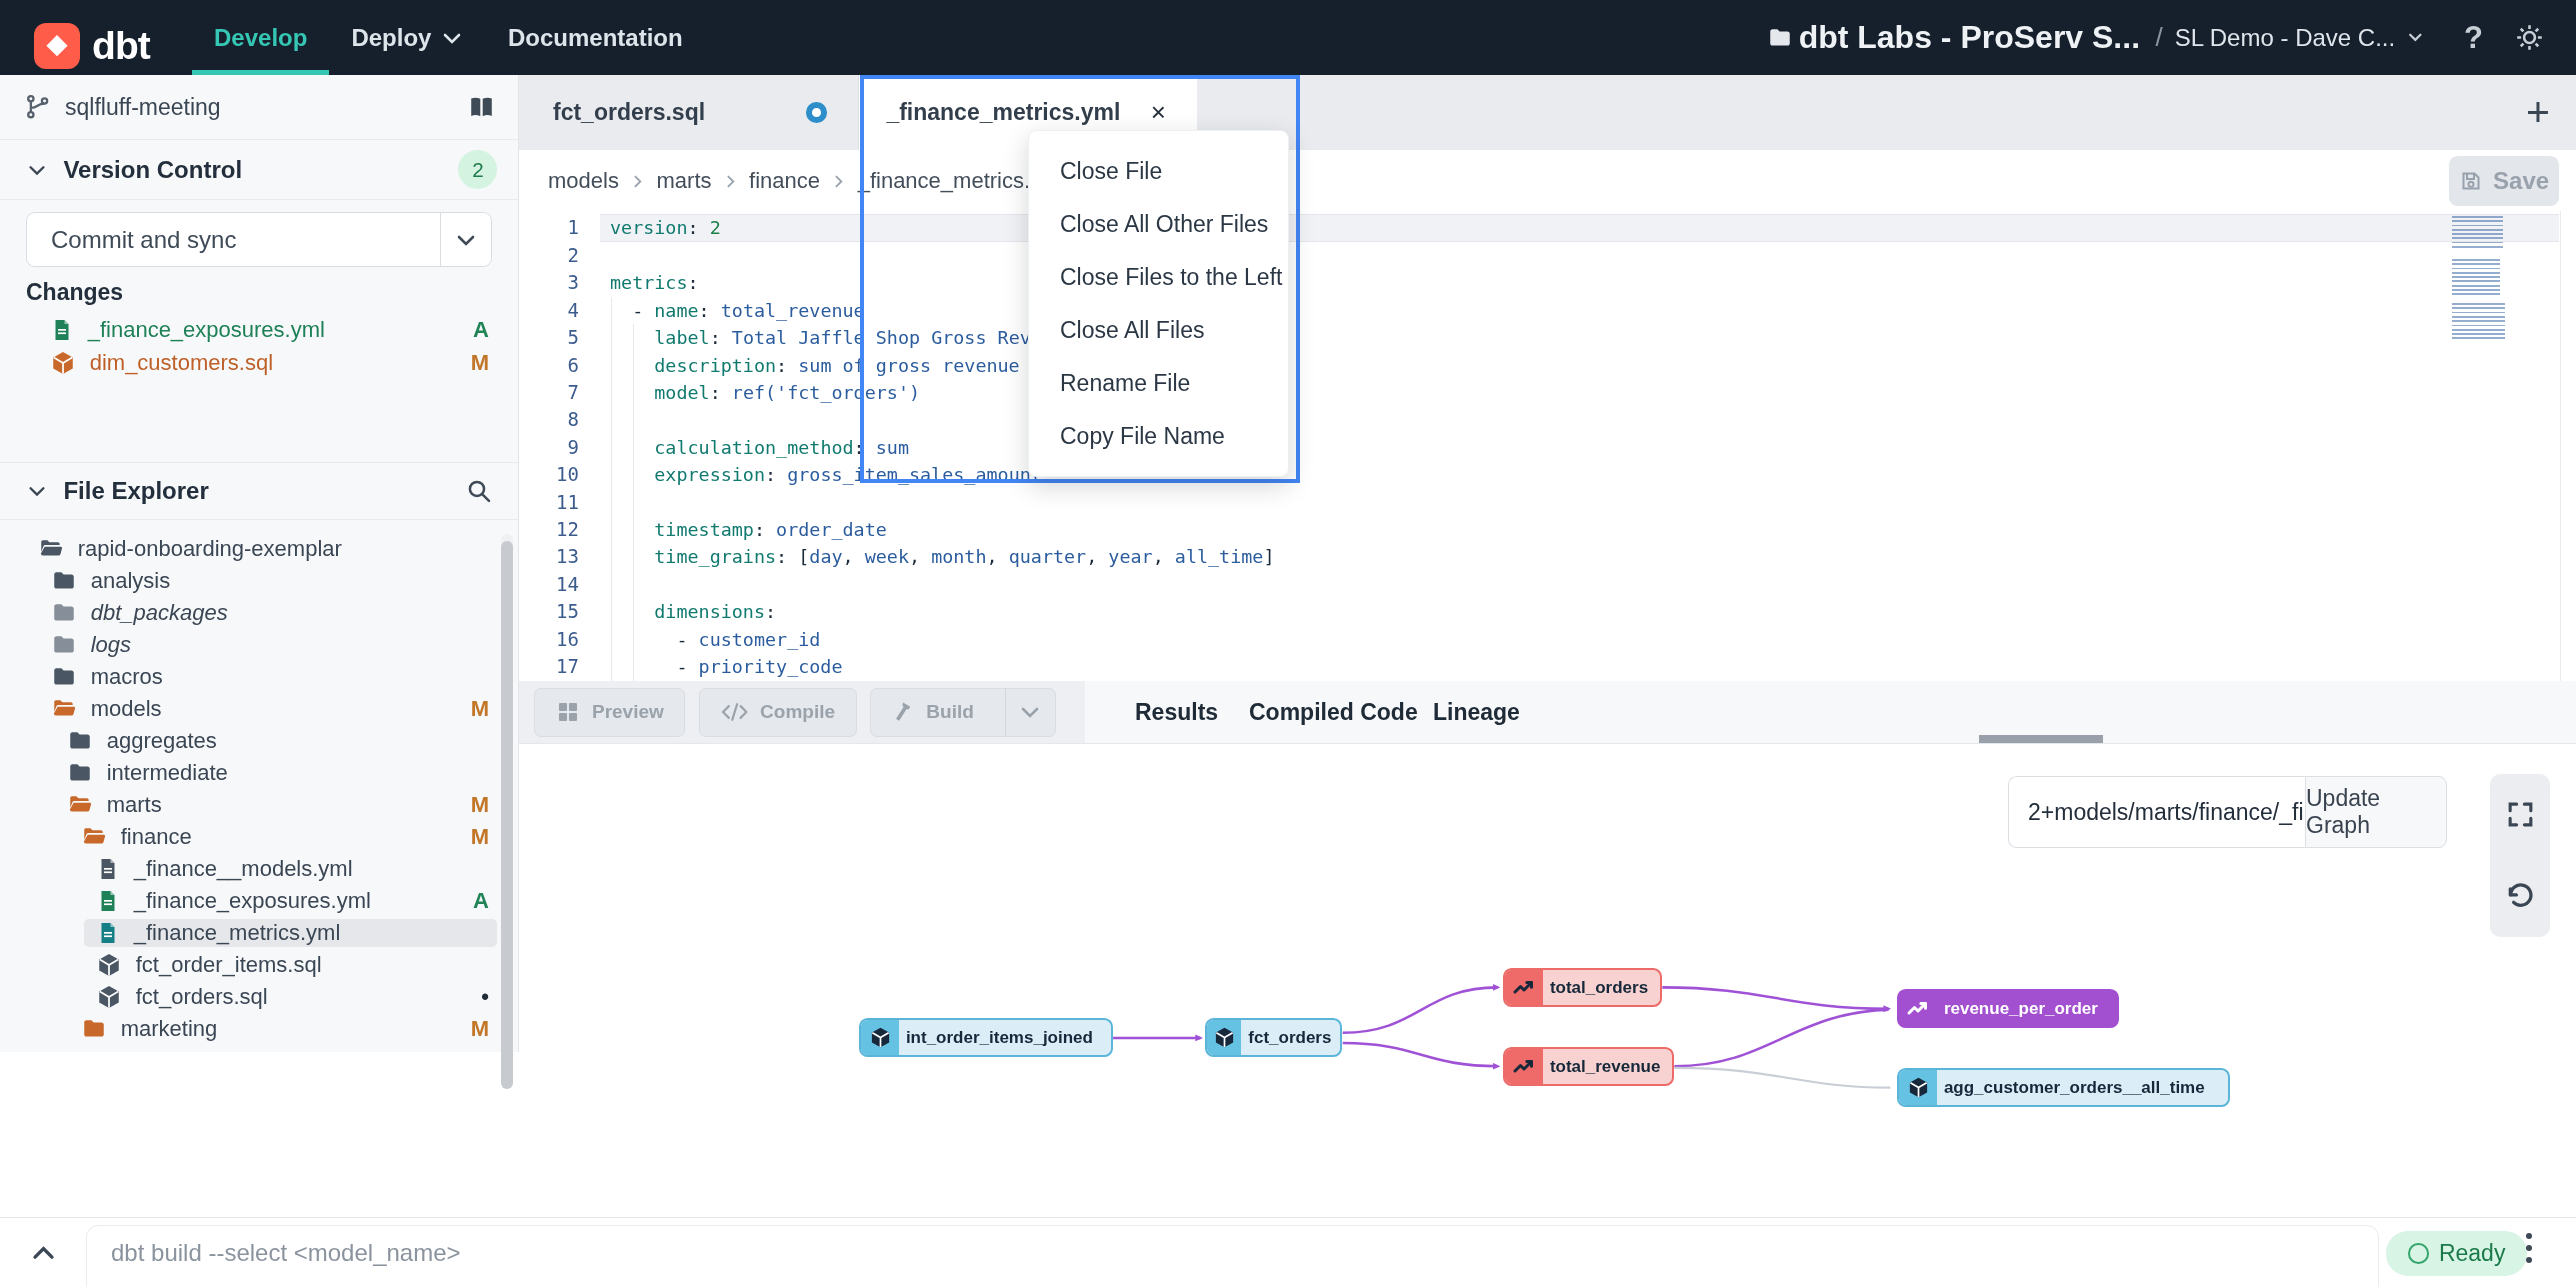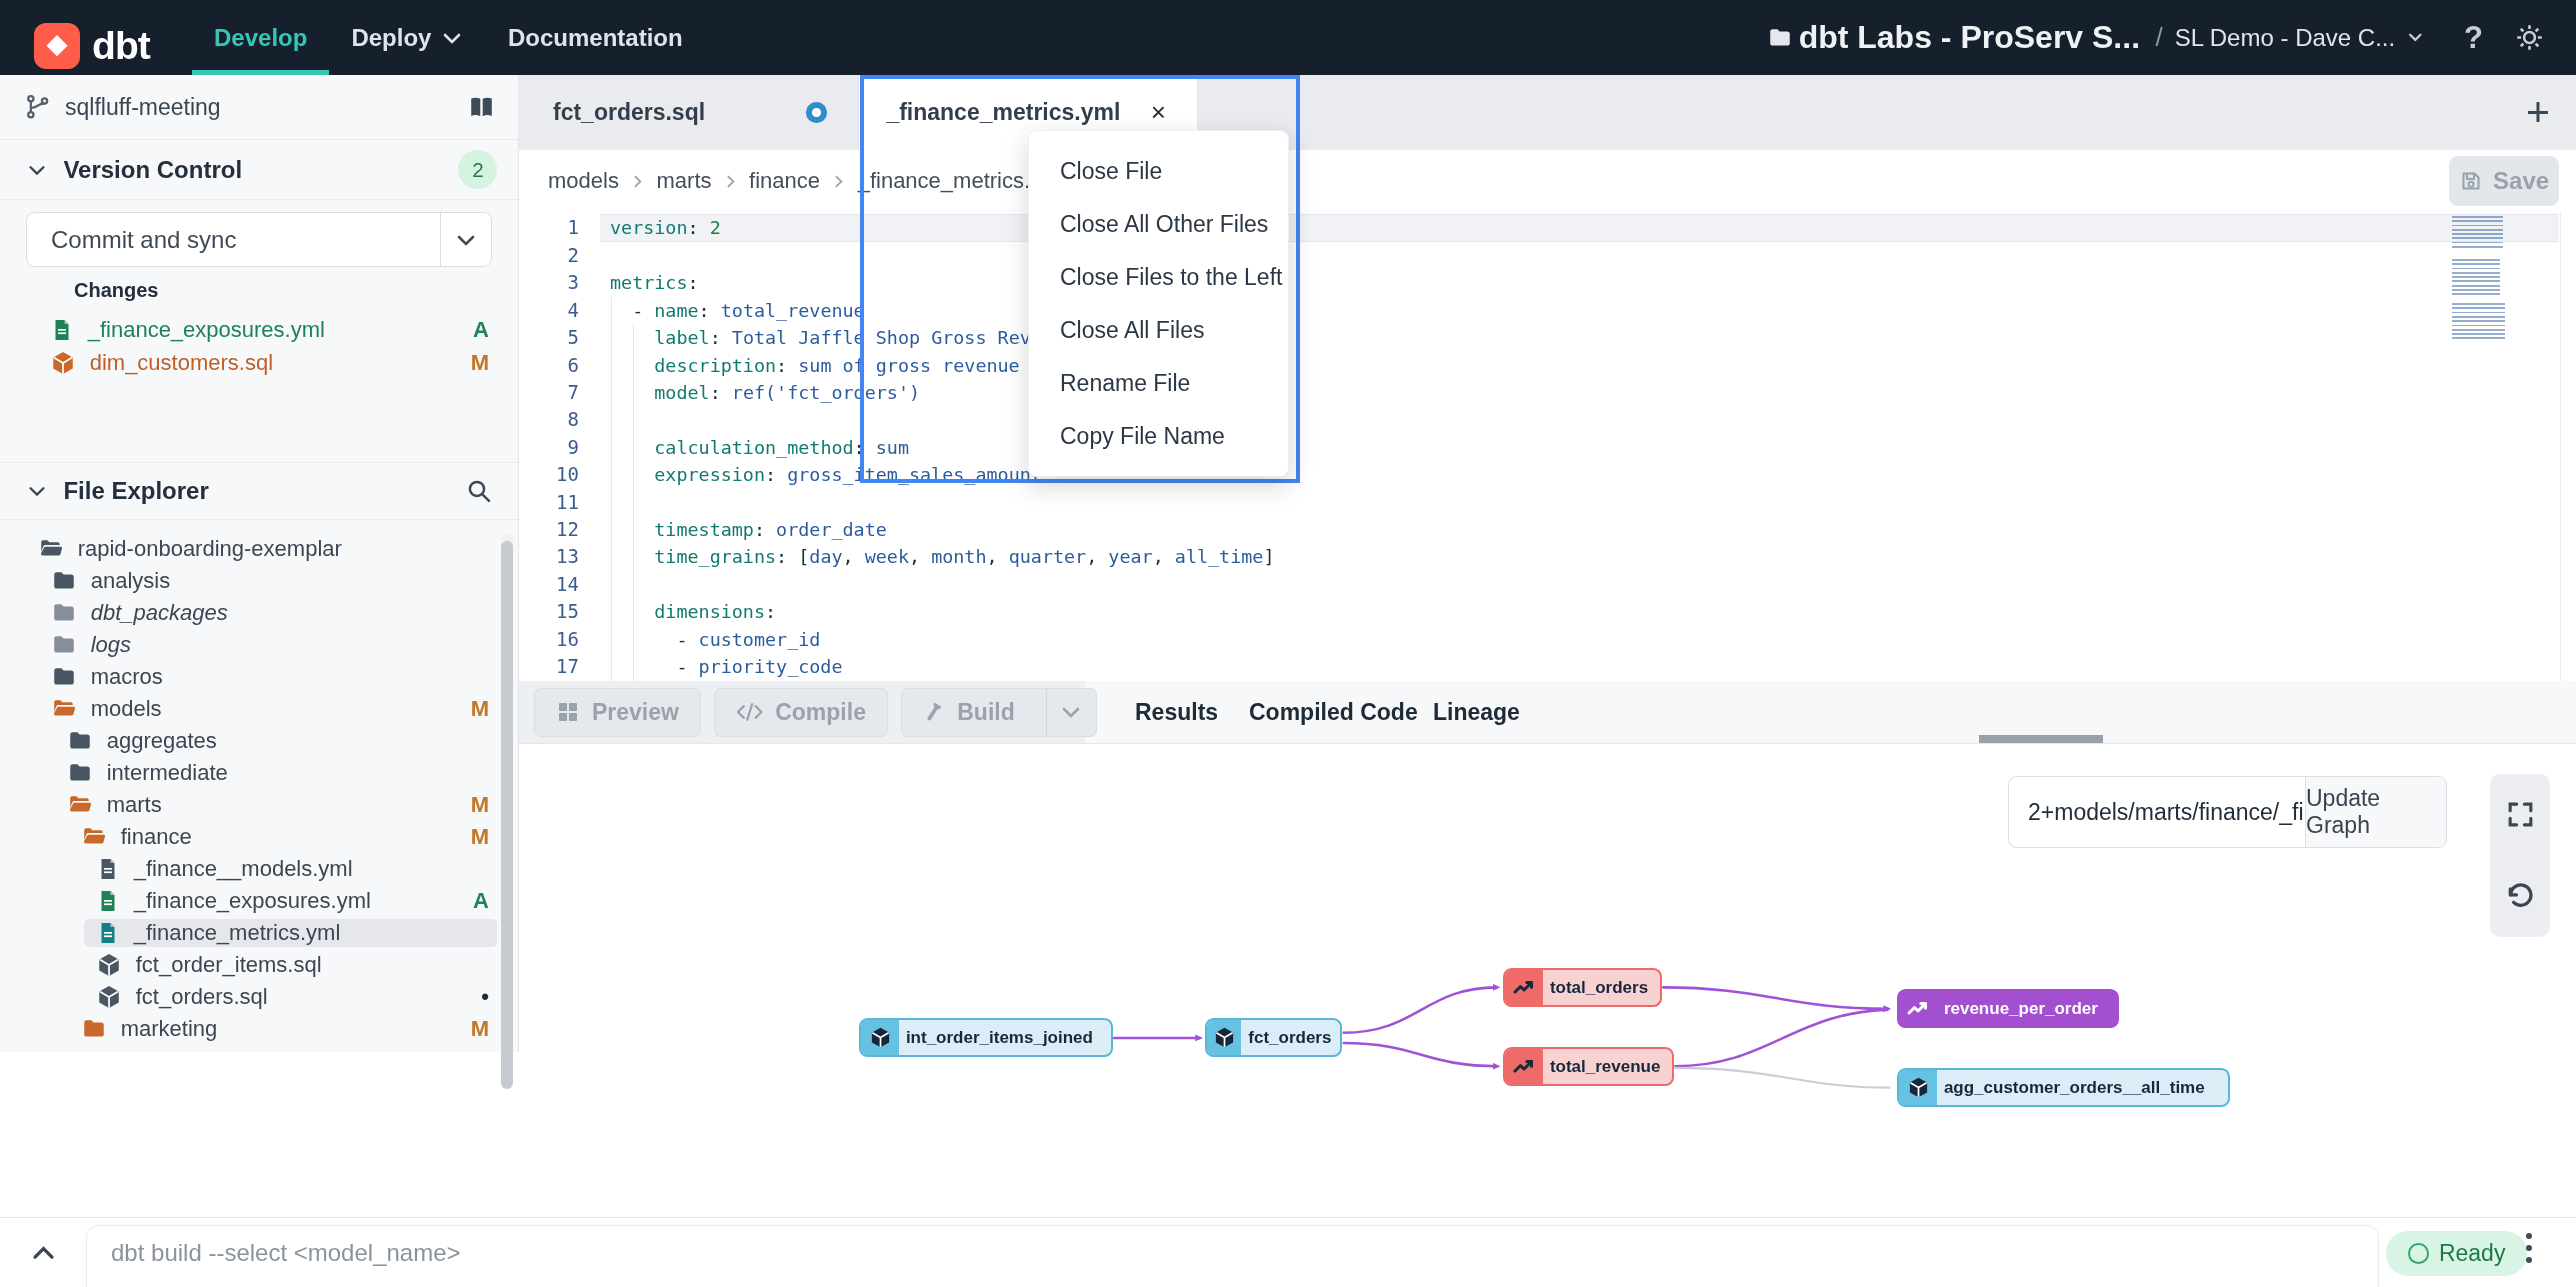--- a/index.html
+++ b/index.html
@@ -30,21 +30,21 @@
   #sidebar { position:absolute; left:0; top:75px; width:519px; height:977px; background:#f7f8f9; border-right:0.9px solid #e3e6e9; z-index:20; }
   .branch-row { position:absolute; left:0; top:0; width:100%; height:65px; border-bottom:0.9px solid #e8eaed; display:flex; align-items:center; padding-left:24px; gap:13.7px; color:#57616d; }
   .branch-name { color:#3a4654; font-size:23px; }
   .book-btn { position:absolute; right:22px; color:#3f4a57; }
   .vc-header { position:absolute; left:0; top:65px; width:100%; height:60px; border-bottom:0.9px solid #e8eaed; display:flex; align-items:center; padding-left:26px; gap:15.4px; }
   .section-title { font-size:24px; font-weight:700; color:#232f3c; }
   .vc-badge { position:absolute; right:20.6px; width:39px; height:39px; border-radius:50%; background:#d4f3e1; color:#1e7a4a; font-size:20.6px; display:flex; align-items:center; justify-content:center; }
   .commit-btn { position:absolute; left:26px; right:26px; top:137px; height:55px; background:#fff; border:0.9px solid #d9dde1; border-radius:8.6px; display:flex; align-items:center;gap:7px; }
   .commit-label { flex:1; padding-left:24px; font-size:24px; color:#3f4a57; }
   .commit-caret { width:51px; align-self:stretch; border-left:0.9px solid #d9dde1; display:flex; align-items:center; justify-content:center; color:#3f4a57; }
-  .changes-label { position:absolute; left:26px; top:204px; font-size:20px; font-weight:700; color:#232f3c;margin-left:48px; }
+  .changes-label { position:absolute; left:26px; top:204px; font-size:23px; font-weight:700; color:#232f3c; }
   #changes-list { position:absolute; left:0; top:238px; width:100%; }
   .chg-row { height:33px; display:flex; align-items:center; padding-left:50px; gap:13.7px; position:relative; }
   .chg-row .lbl { font-size:22px; }
   .chg-row .badge { position:absolute; right:29px; font-size:22px; font-weight:700; }
   .green { color:#1f8157; }
   .orange { color:#bf5f28; }
   .teal { color:#157f86; }
   .muted { color:#6b7480; font-style:italic; }
   .badge-green { color:#218457; }
   .badge-orange { color:#c1762a; }
@@ -97,21 +97,21 @@
   .tok-k { color:#117a6f; } .tok-p { color:#1b2b3a; } .tok-v { color:#2b5c9e; }
   .tok-n { color:#1a7f45; } .tok-d { color:#1b2b3a; }
   .minimap { position:absolute; left:1933px; top:5.1px; width:60px; display:flex; flex-direction:column; gap:8.6px; }
   .mm { background:repeating-linear-gradient(180deg, rgba(43,92,158,0.5) 0px, rgba(43,92,158,0.5) 1.7px, rgba(255,255,255,0) 1.7px, rgba(255,255,255,0) 4.3px); }
   .editor-vline { position:absolute; left:2041px; top:0; width:0.9px; height:470px; background:#e9ebee; }
 
   
   #actionbar { position:absolute; left:519px; top:681px; width:2057px; height:63px; background:#f7f8f9; border-bottom:0.9px solid #e5e8ea; z-index:2; }
   .zone-left { position:absolute; left:0; top:0; width:566px; height:62px; background:#edeff2; display:flex; align-items:center; padding-left:15.4px; gap:13.7px; }
   .act-btn { height:49px; background:#e5e8ec; border:0.9px solid #d9dde1; border-radius:6.9px; display:flex; align-items:center; justify-content:center; gap:12px; color:#9aa2ab; padding:0 20.6px; }
-  .act-btn .lbl { font-size:23px; font-weight:600;text-align:right; }
+  .act-btn .lbl { font-size:19px; font-weight:600;text-align:right; }
   .act-btn.split { padding:0; }
   .act-btn.split .main { display:flex; align-items:center; gap:12px; padding:0 19px; }
   .act-btn.split .caret-seg { width:50px; height:100%; border-left:0.9px solid #d3d7db; display:flex; align-items:center; justify-content:center; }
   #panel-tabs { position:absolute; left:566px; top:0; right:0; height:62px; }
   .ptab { position:absolute; top:0; height:62px; display:flex; align-items:center; font-size:23px; font-weight:600; color:#202b38; }
   .ptab-underline { position:absolute; left:894px; width:124px; bottom:0; height:7.7px; background:#99a0a9; }
 
   
   #lineage { position:absolute; left:519px; top:744px; width:2057px; height:473px; background:#fff; z-index:1; }
   .selector { position:absolute; left:1489px; top:32px; height:72px; display:flex; }

